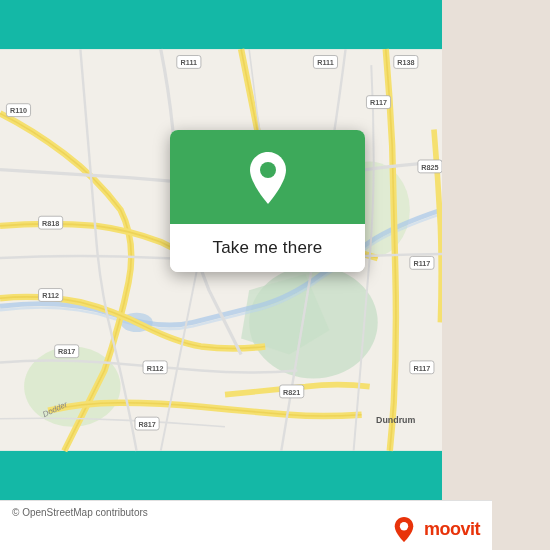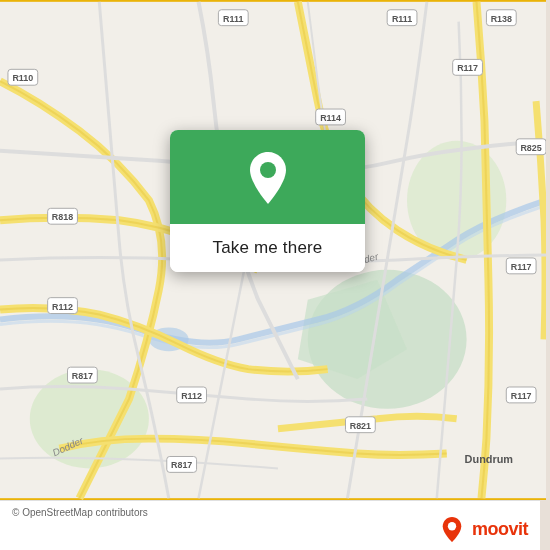--- a/index.html
+++ b/index.html
@@ -7,25 +7,25 @@
       width: 550px;
       height: 550px;
       overflow: hidden;
       font-family: Arial, sans-serif;
       position: relative;
       background: #e8e0d8;
     }
 
     
     #map-container {
-      width: 546px;
+      width: 442px;
       height: 500px;
       position: relative;
       overflow: hidden;
-      background-color: #eab308;
+      background-color: #14b8a6;
     }
 
     
     #map-svg {
       width: 100%;
       height: 100%;
     }
 
     
     .popup-card {
@@ -64,21 +64,21 @@
       font-size: 17px;
       font-weight: 500;
       color: #222;
       cursor: pointer;
       text-align: center;
       letter-spacing: 0.01em;
     }
 
     
     #bottom-bar {
-      width: 540px;
+      width: 492px;
       height: 50px;
       background: white;
       display: flex;
       align-items: center;
       padding: 0 12px;
       border-top: 1px solid #e0e0e0;
       position: relative;
     }
 
     .moovit-logo {

